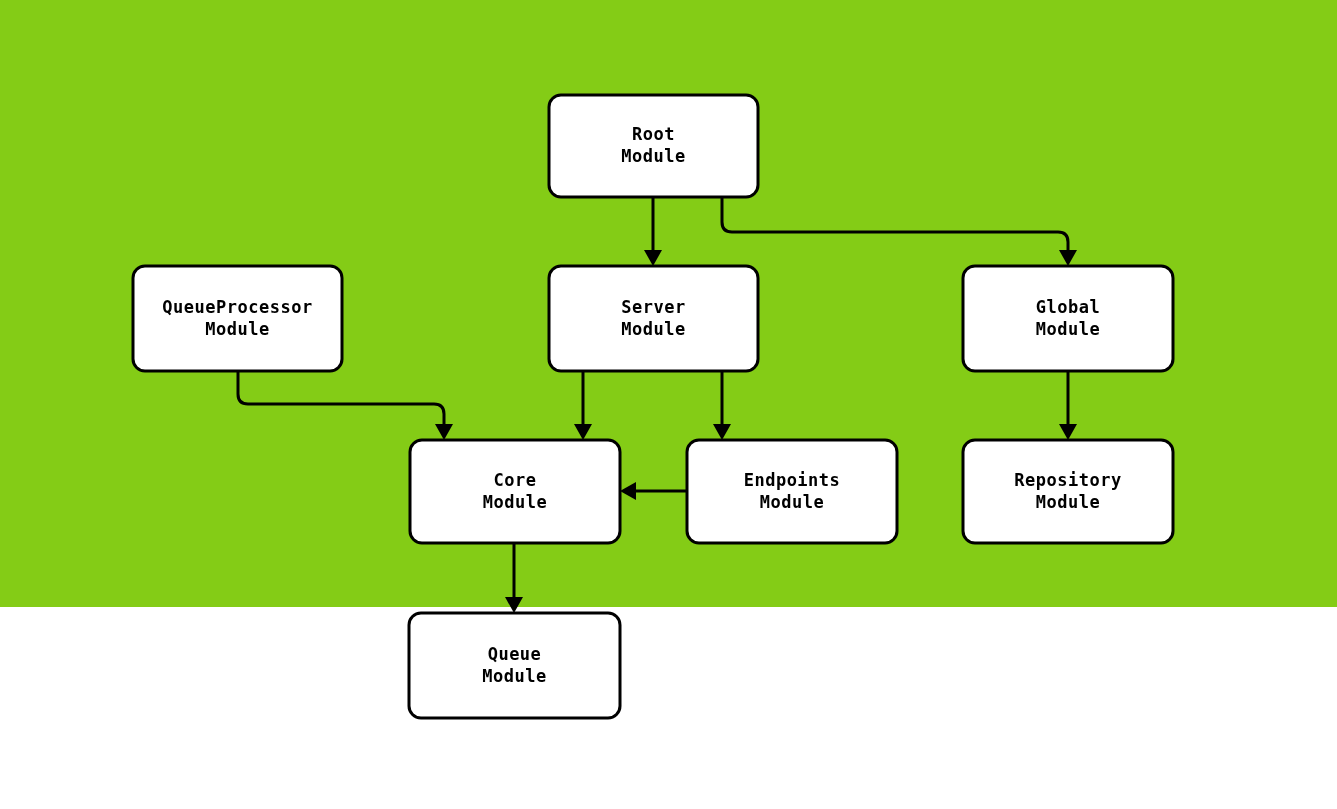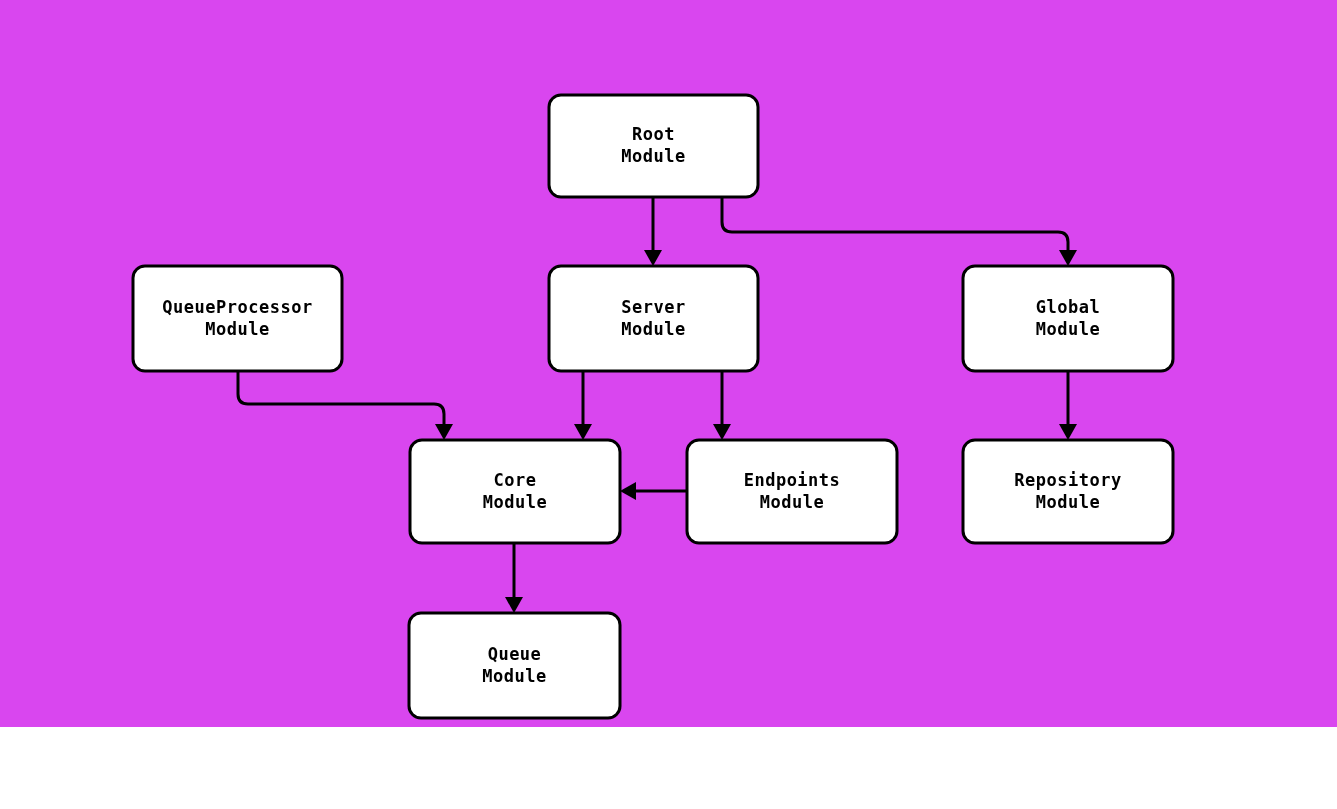--- a/index.html
+++ b/index.html
@@ -10,22 +10,22 @@
   }
   body {
     width: 1337px;
     height: 809px;
     overflow: hidden;
     font-family: "DejaVu Sans Mono", "Liberation Mono", monospace;
   }
   #diagram-canvas {
     position: relative;
     width: 1337px;
-    height: 727px;
-    background: #d946ef;
+    height: 607px;
+    background: #84cc16;
   }
   svg.diagram-svg {
     position: absolute;
     top: 0;
     left: 0;
     width: 1337px;
     height: 809px;
     display: block;
   }
   .node-box {

